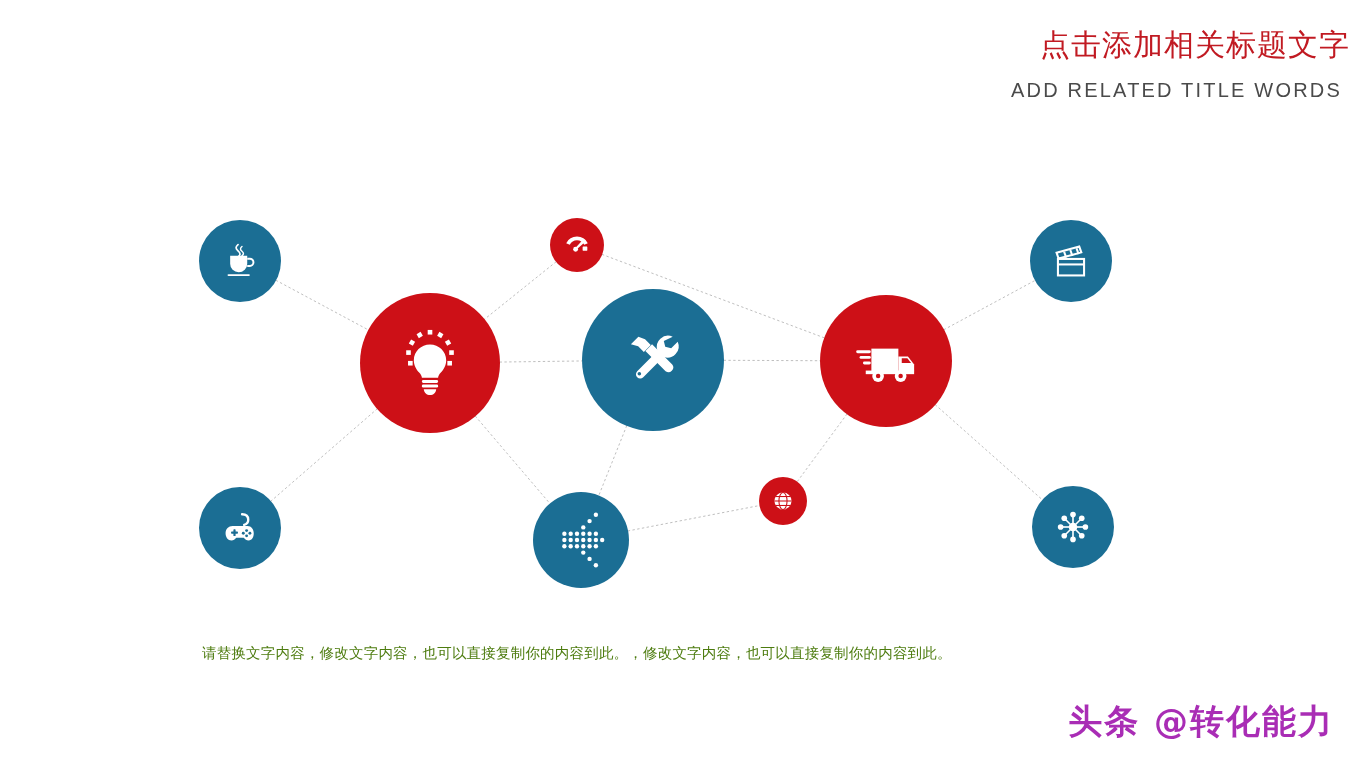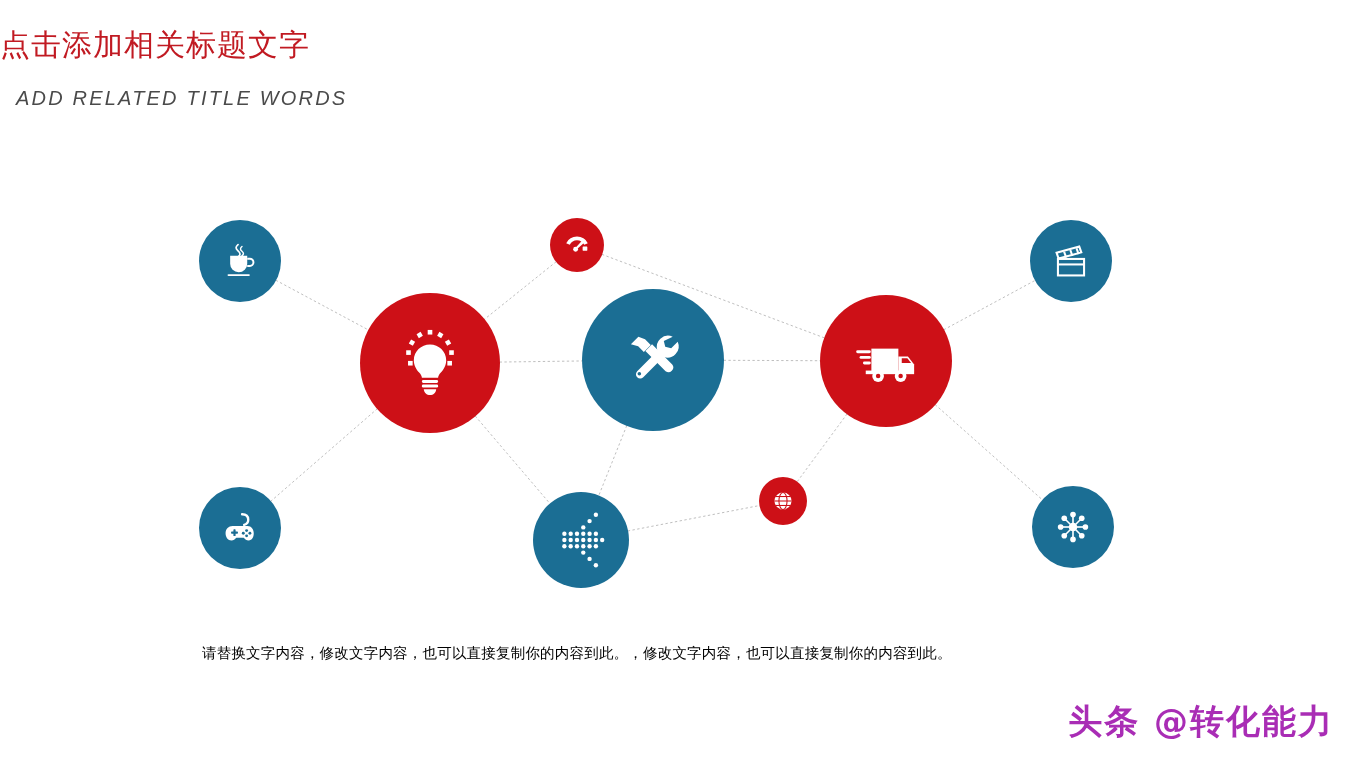--- a/index.html
+++ b/index.html
@@ -14,39 +14,38 @@
     overflow: hidden;
     font-family: "Liberation Sans", "DejaVu Sans", sans-serif;
   }
 
   
   #header {
     position: absolute;
     top: 0;
     left: 0;
     width: 1350px;
-    text-align: left;
+    text-align: right;
   }
   #title-cn {
     margin: 0;
     padding-top: 26px;
     font-size: 30px;
     font-weight: normal;
     color: #C11A22;
     letter-spacing: 1px;
     line-height: 1.25;
   }
   #title-en {
-    margin: 16px;
+    margin: 8px;
     padding-top: 7px;
     font-size: 20px;
     font-weight: normal;
     color: #4a4a4a;
     letter-spacing: 2.2px;
-    font-style: italic;
   }
 
   
   #diagram {
     position: absolute;
     left: 0;
     top: 0;
     width: 1350px;
     height: 759px;
   }
@@ -67,21 +66,21 @@
   }
   .node svg { display: block; }
 
   
   #footer-note {
     position: absolute;
     left: 202px;
     top: 644px;
     width: 1000px;
     font-size: 14.5px;
-    color: #000000;
+    color: #4d7c0f;
     letter-spacing: 0.2px;
     white-space: nowrap;
   }
 
   
   #watermark {
     position: absolute;
     right: 16px;
     bottom: 14px;
     font-size: 34px;

